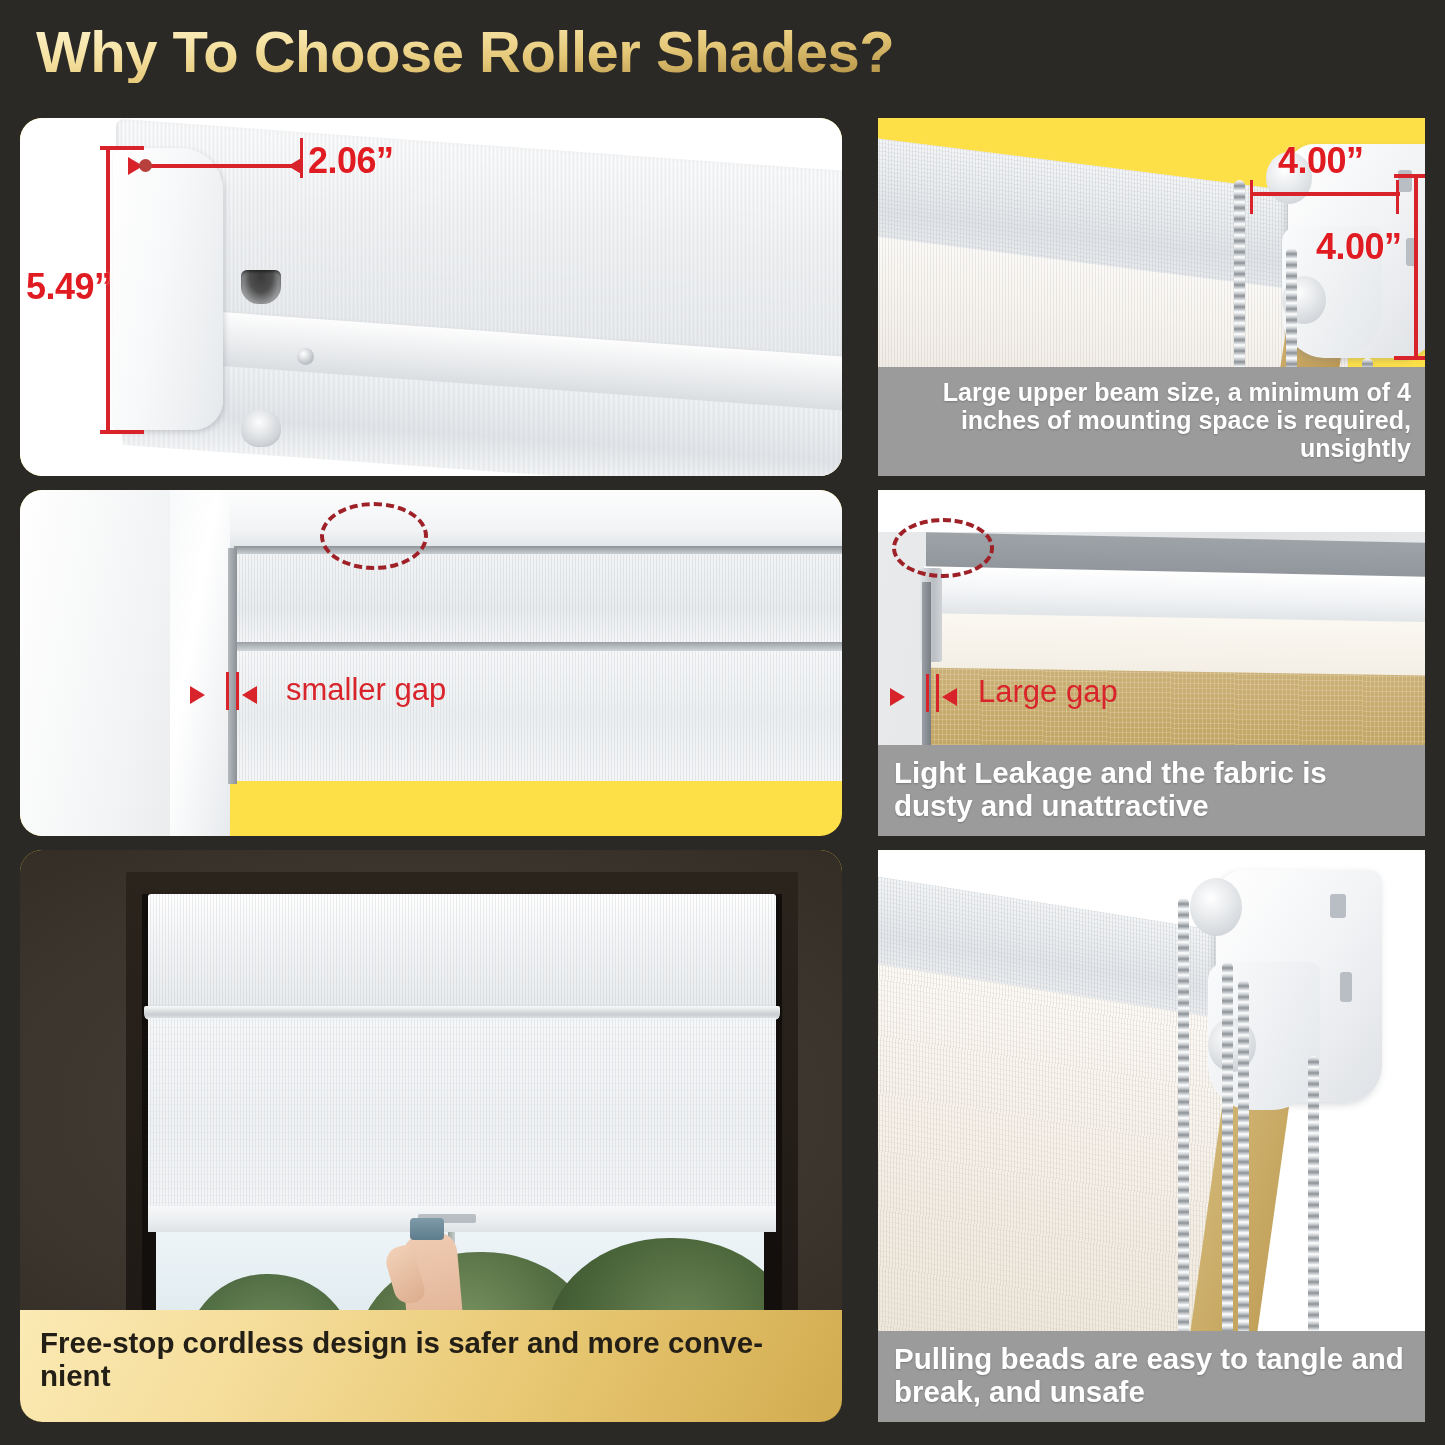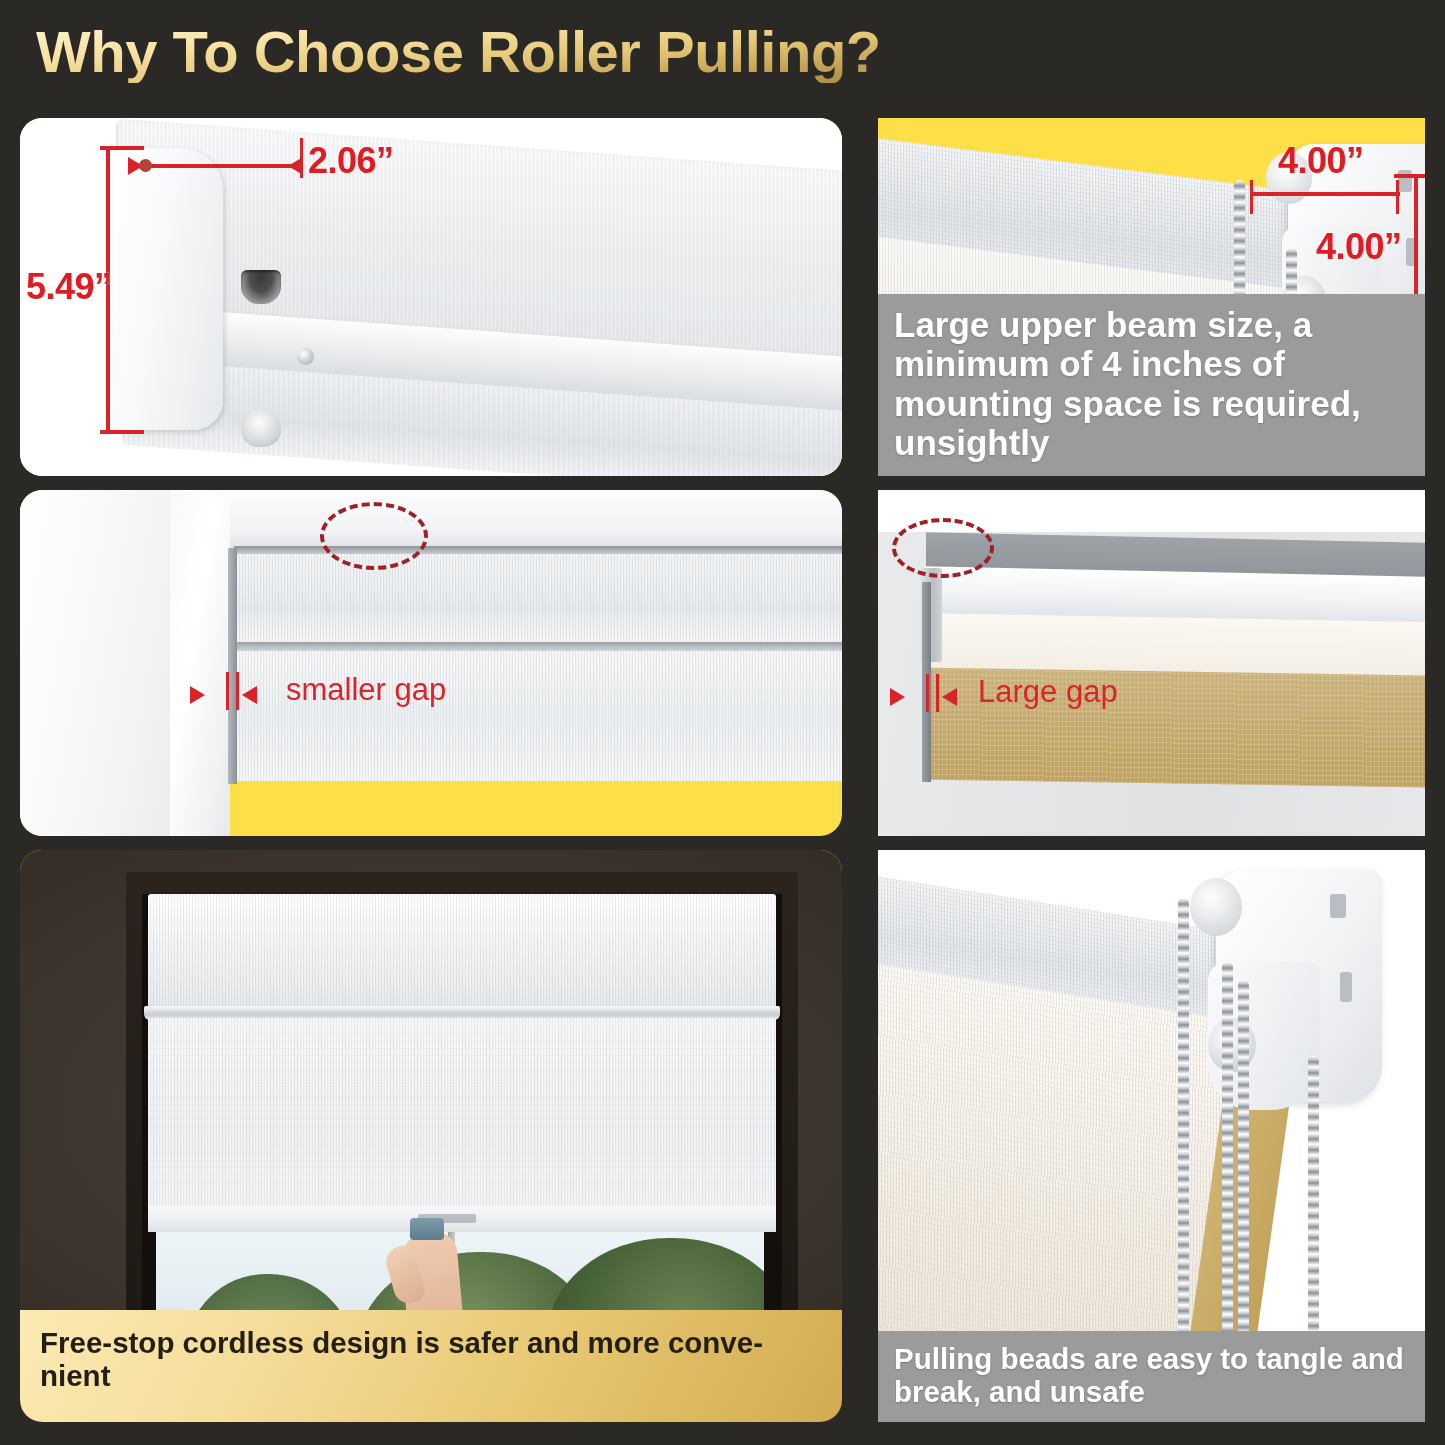--- a/index.html
+++ b/index.html
@@ -69,21 +69,21 @@
     border-bottom-left-radius: 22px;
     border-bottom-right-radius: 22px;
   }
   .cap.gray {
     background: #9b9b9b;
     color: #ffffff;
     font-size: 29.5px;
     padding: 11px 14px 14px 16px;
     text-shadow: 0 1px 2px rgba(0,0,0,.22);
   }
-  .cap.gray.three { font-size: 35px; }
+  .cap.gray.three { font-size: 25px; text-align: right; }
 
   
   .dim {
     position: absolute; z-index: 22;
     color: #e01b22;
     font-weight: bold;
     font-size: 36px;
     letter-spacing: -0.5px;
     text-shadow: 0 0 2px rgba(255,255,255,.75);
     white-space: nowrap;
@@ -360,21 +360,21 @@
     background:#b9bec4; border-radius:3px; }
   .p6-notch2 { position:absolute; left:462px; top:122px; width:12px; height:30px;
     background:#b9bec4; border-radius:3px; }
   .p6-floor { position:absolute; left:0; bottom:0; width:100%; height:16px;
     background: linear-gradient(#b9bec3,#cdd2d6); }
 </style>
 </head>
 <body>
 
 <div class="title-wrap">
-  <div class="title">Why To Choose Roller Pulling?</div>
+  <div class="title">Why To Choose Roller Shades?</div>
 </div>
 
 <div class="grid">
 
   <div class="cell left">
     <div class="panel good">
       <div class="photo">
         <div class="p1bg"></div>
         <div class="p1-beam"></div>
         <div class="p1-lip"></div>
@@ -466,20 +466,21 @@
         <div class="p4-edge"></div>
 
         <div class="ell" style="left:14px; top:28px; width:102px; height:60px;"></div>
 
         <div class="arrowR" style="left:12px; top:198px;"></div>
         <div class="tick" style="left:48px; top:184px; height:38px;"></div>
         <div class="tick" style="left:58px; top:184px; height:38px;"></div>
         <div class="arrowL" style="left:64px; top:198px;"></div>
         <div class="gaplbl" style="left:100px; top:184px;">Large gap</div>
       </div>
+      <div class="cap gray">Light Leakage and the fabric is dusty and unattractive</div>
     </div>
   </div>
 
   <div class="cell left">
     <div class="panel good">
       <div class="photo">
         <div class="p5-wall"></div>
         <div class="p5-recess"></div>
         <div class="p5-recessInner"></div>
         <div class="p5-glass">

